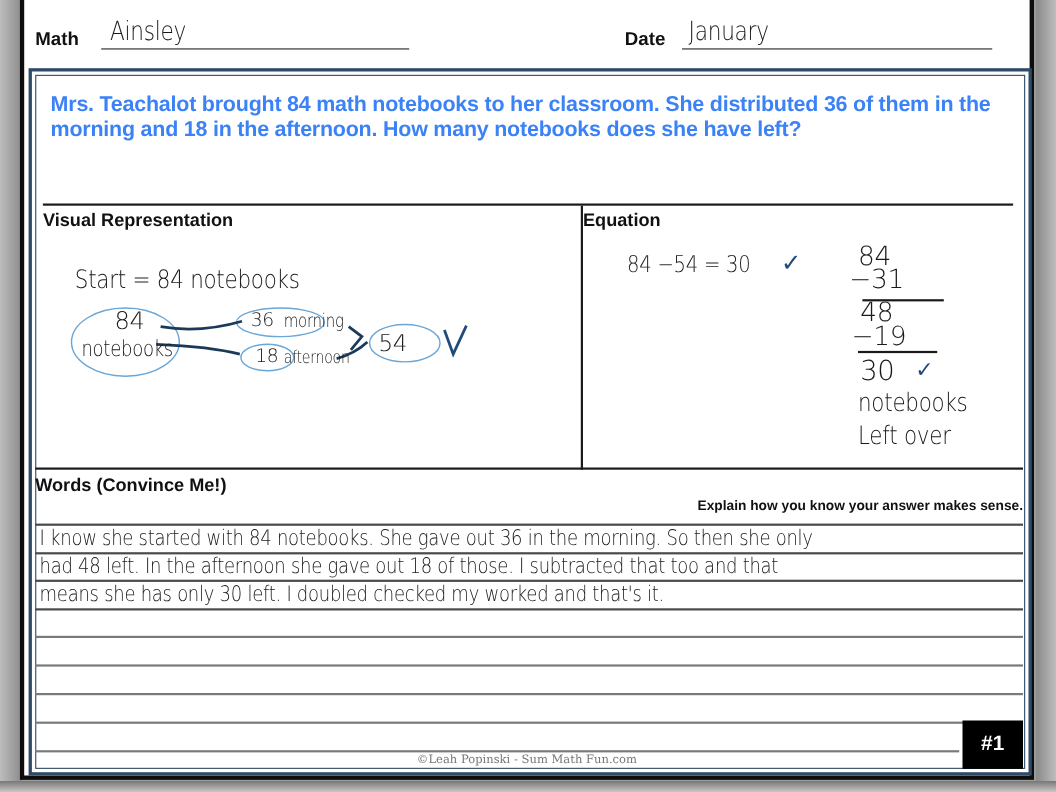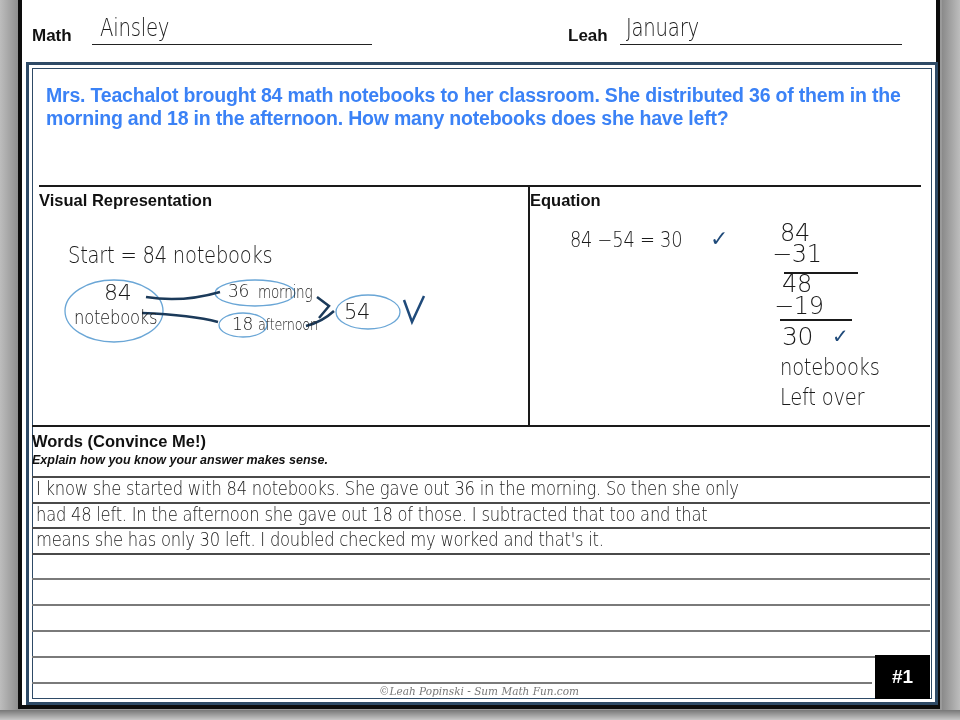--- a/index.html
+++ b/index.html
@@ -31,49 +31,49 @@
     position: absolute; left: 3px; top: 3px; right: 3px; bottom: 3px;
     border: 1px solid #2e4a66;
   }
   .problem {
     position: absolute; left: 24px; top: 84px; width: 860px;
     font-size: 19.5px; font-weight: bold; color: #3b82f6; line-height: 23px;
     letter-spacing: -0.2px;
   }
   .hline { position: absolute; background: #1a1a1a; }
   .section-title { position: absolute; font-weight: bold; font-size: 16.5px; color: #111; text-align: left; }
-  .subtitle { position: absolute; font-style: italic; font-weight: bold; font-size: 12.5px; color: #111; text-align: left; }
+  .subtitle { position: absolute; font-weight: bold; font-size: 12.5px; color: #111; text-align: right; }
   .wline { position: absolute; left: 10px; width: 898px; height: 2px; background: #4a4a4a; }
   .wline.light { background: #7a7a7a; }
   .ans-line { position: absolute; left: 14px; font-size: 19.5px; white-space: nowrap;
     transform: scaleX(0.84); transform-origin: left center; }
   .badge {
     position: absolute; right: 6px; bottom: 6px; width: 55px; height: 44px;
     background: #000; color: #fff; font-weight: bold; font-size: 19px;
     display: flex; align-items: center; justify-content: center;
   }
   .copyright { position: absolute; left: 0; width: 100%; top: 685px; text-align: center;
-    font-family: "DejaVu Serif", serif; font-style: italic; font-size: 10.5px; color: #777; }
+    font-family: "DejaVu Serif", serif; font-size: 10.5px; color: #777; }
   .hwtxt { position: absolute; white-space: nowrap; }
   .check { color: #1f4a7a; }
 </style>
 </head>
 <body>
 
 <div class="shadow-l"></div>
 <div class="shadow-r"></div>
 <div class="shadow-b"></div>
 
 <div class="page">
 
   <div class="label" style="left:10px; top:26px;">Math</div>
   <div class="line-field" style="left:70px; top:44px; width:280px;"></div>
   <div class="hw hw-name" style="left:78px; top:14px;">Ainsley</div>
 
-  <div class="label" style="left:546px; top:26px;">Leah</div>
+  <div class="label" style="left:546px; top:26px;">Date</div>
   <div class="line-field" style="left:598px; top:44px; width:282px;"></div>
   <div class="hw hw-name" style="left:604px; top:14px;">January</div>
 
   <div class="frame">
     <div class="frame-inner"></div>
   </div>
 
   <div class="problem">Mrs. Teachalot brought 84 math notebooks to her classroom. She distributed 36 of them in the morning and 18 in the afternoon. How many notebooks does she have left?</div>
 
   <div class="hline" style="left:17px; top:185px; width:882px; height:2px;"></div>

